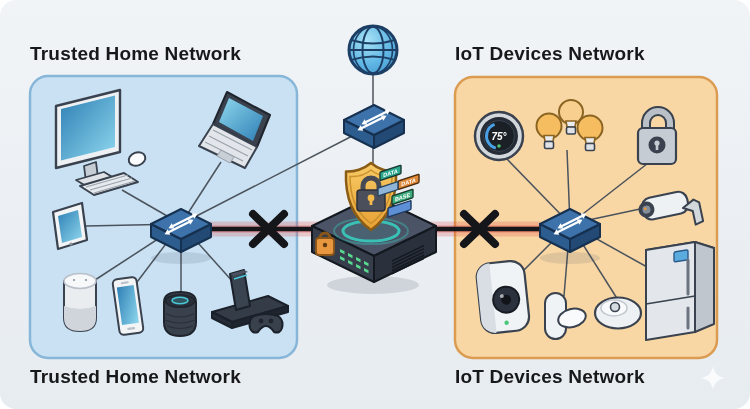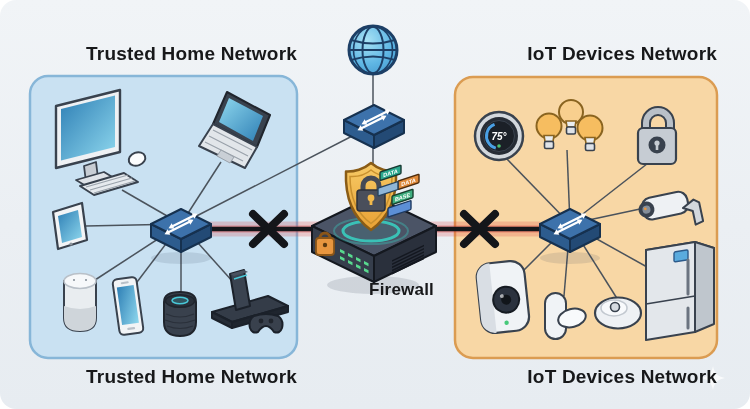--- a/index.html
+++ b/index.html
@@ -4,21 +4,21 @@
 <style>
   html,body{margin:0;padding:0;background:#ffffff;}
   #canvas{
     position:relative;width:750px;height:409px;overflow:hidden;
     border-radius:16px;
     background:linear-gradient(180deg,#f1f4f7 0%,#ebeff3 55%,#e7ecf1 100%);
     font-family:"Liberation Sans",sans-serif;
   }
   #art{position:absolute;left:0;top:0;}
   .lbl{
-    position:absolute;text-align:right;color:#17181a;font-weight:700;
+    position:absolute;text-align:left;color:#17181a;font-weight:700;
     letter-spacing:.2px;line-height:1.1;user-select:none;
   }
   .title-left  {left:30px;  width:267px; top:44px;  font-size:19px;}
   .title-right {left:455px; width:262px; top:44px;  font-size:19px;}
   .caption-left{left:30px;  width:267px; top:367px; font-size:19px;}
   .caption-right{left:455px;width:262px; top:367px; font-size:19px;}
   .firewall-label{left:314px;width:120px;top:281px; font-size:17px;}
   svg text{font-family:"Liberation Sans",sans-serif;}
 </style>
 </head>
@@ -306,16 +306,15 @@
     <circle cx="615" cy="307" r="4.5" fill="#d6dbe1" stroke="#39424e" stroke-width="1.6"></circle>
   </g>
 
   <g transform="translate(713,378)">
     <path d="M0,-12 C1.6,-4.4 4.4,-1.6 12,0 C4.4,1.6 1.6,4.4 0,12 C-1.6,4.4 -4.4,1.6 -12,0 C-4.4,-1.6 -1.6,-4.4 0,-12 Z" fill="#ffffff" opacity="0.75"></path>
   </g>
 </svg>
 
 <div class="lbl title-left">Trusted Home Network</div>
 <div class="lbl title-right">IoT Devices Network</div>
-<div class="lbl firewall-label">Firewall</div>
 <div class="lbl caption-left">Trusted Home Network</div>
 <div class="lbl caption-right">IoT Devices Network</div>
 </div>
 
 </body></html>

